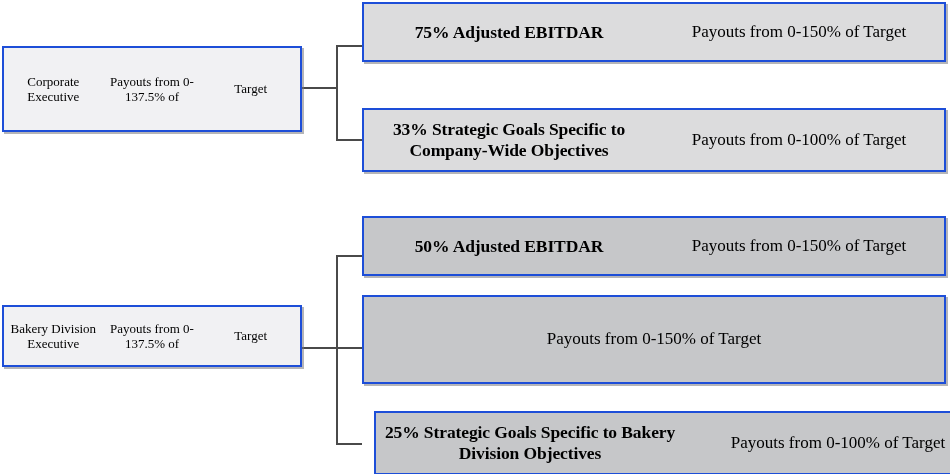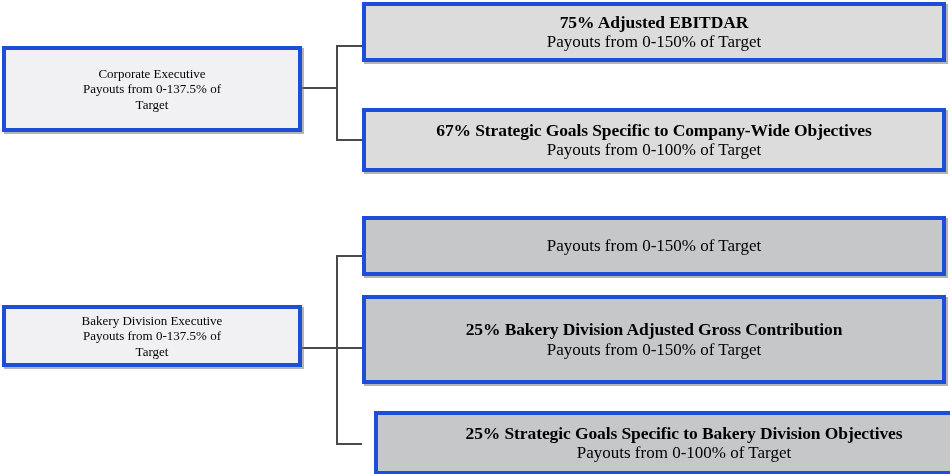--- a/index.html
+++ b/index.html
@@ -15,23 +15,23 @@
   #diagram {
     position: relative;
     width: 950px;
     height: 474px;
     background: #ffffff;
     overflow: hidden;
   }
   .node {
     position: absolute;
     box-sizing: border-box;
-    border: 4px solid #1d4ed8;
+    border: 2px solid #1d4ed8;
     display: flex;
-    flex-direction: column;
+    flex-direction: row;
     align-items: center;
     justify-content: center;
     text-align: center;
     line-height: 1.18;
     box-shadow: 2px 2px 0 rgba(120,120,125,0.55);
   }
   .node .line {
     display: block;
     width: 100%;
   }
@@ -84,42 +84,42 @@
     <span class="line">Payouts from 0-137.5% of</span>
     <span class="line">Target</span>
   </div>
 
   <div class="node comp comp-a" style="left:362px; top:2px; width:584px; height:60px;">
     <span class="line title">75% Adjusted EBITDAR</span>
     <span class="line sub">Payouts from 0-150% of Target</span>
   </div>
 
   <div class="node comp comp-a" style="left:362px; top:108px; width:584px; height:64px;">
-    <span class="line title">67% Strategic Goals Specific to Company-Wide Objectives</span>
+    <span class="line title">33% Strategic Goals Specific to Company-Wide Objectives</span>
     <span class="line sub">Payouts from 0-100% of Target</span>
   </div>
 
   <div class="conn h" style="left:302px; top:347px; width:36px;"></div>
   <div class="conn v" style="left:336px; top:255px; height:190px;"></div>
   <div class="conn h" style="left:336px; top:255px; width:26px;"></div>
   <div class="conn h" style="left:336px; top:347px; width:26px;"></div>
   <div class="conn h" style="left:336px; top:443px; width:26px;"></div>
 
   <div class="node parent" style="left:2px; top:305px; width:300px; height:62px;">
     <span class="line">Bakery Division Executive</span>
     <span class="line">Payouts from 0-137.5% of</span>
     <span class="line">Target</span>
   </div>
 
   <div class="node comp comp-b" style="left:362px; top:216px; width:584px; height:60px;">
+    <span class="line title">50% Adjusted EBITDAR</span>
     <span class="line sub">Payouts from 0-150% of Target</span>
   </div>
 
   <div class="node comp comp-b" style="left:362px; top:295px; width:584px; height:89px;">
-    <span class="line title">25% Bakery Division Adjusted Gross Contribution</span>
     <span class="line sub">Payouts from 0-150% of Target</span>
   </div>
 
   <div class="node comp comp-b" style="left:362px; top:411px; width:620px; height:64px;margin-left:12px;">
     <span class="line title">25% Strategic Goals Specific to Bakery Division Objectives</span>
     <span class="line sub">Payouts from 0-100% of Target</span>
   </div>
 
 </div>
 

